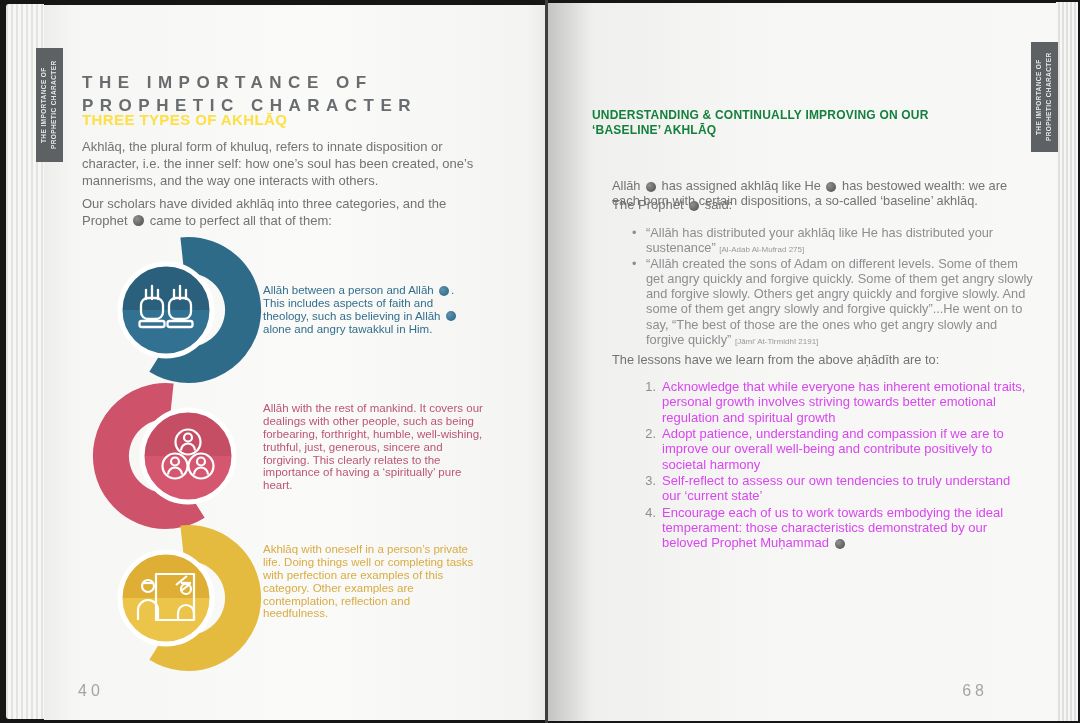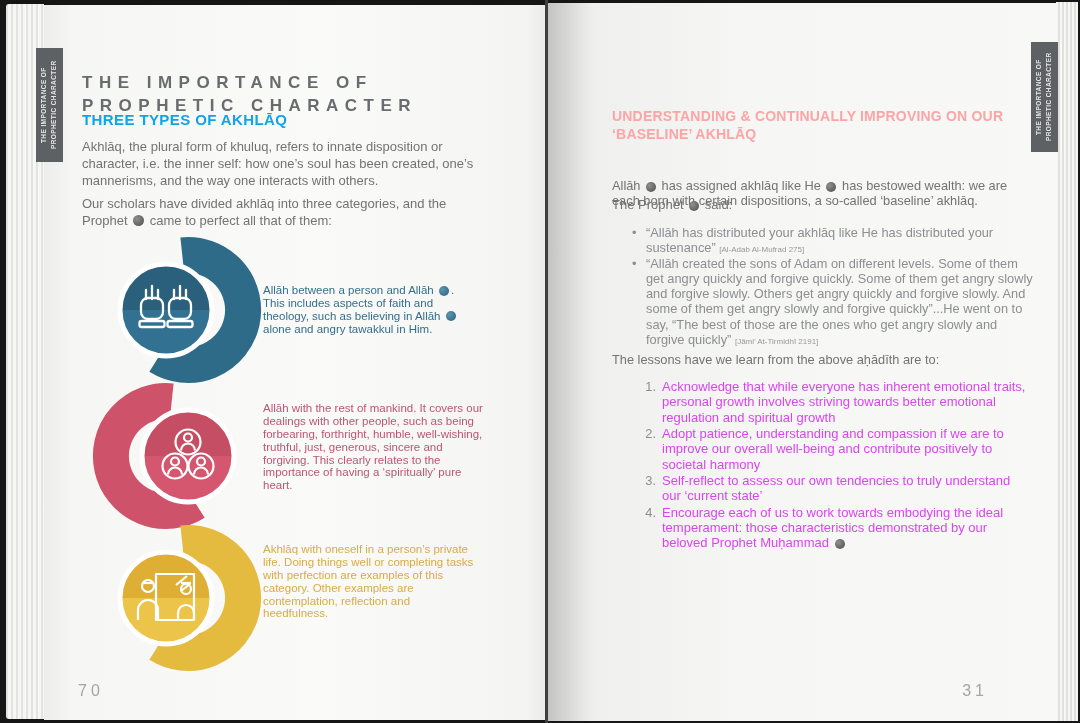--- a/index.html
+++ b/index.html
@@ -42,21 +42,21 @@
 
   
   .lp-title{
     position:absolute;left:82px;top:40px;width:420px;
     font-size:17px;font-weight:bold;letter-spacing:6.5px;line-height:1.35;
     color:#696c6e;
     margin-top:32px;
   }
   .lp-section{
     position:absolute;left:82px;top:111px;width:420px;
-    font-size:15px;font-weight:bold;letter-spacing:0.4px;color:#0ea5e9;
+    font-size:15px;font-weight:bold;letter-spacing:0.4px;color:#fde047;
   }
   .body-text{font-size:13px;line-height:1.3;color:#737373;}
   .lp-para1{position:absolute;left:82px;top:139px;width:400px;}
   .lp-para2{position:absolute;left:82px;top:196px;width:400px;}
 
   
   .sym{
     display:inline-block;width:11px;height:11px;border-radius:50%;
     background:radial-gradient(circle at 35% 35%, #909090, #5e5e5e 72%);
     vertical-align:-1.5px;margin:0 2px;
@@ -70,22 +70,22 @@
   .t-red{left:263px;top:402px;width:220px;color:#bc5674;}
   .t-yellow{left:263px;top:543px;width:212px;color:#d9ac44;}
   .type-text .sym{width:10px;height:10px;background:radial-gradient(circle at 35% 35%, #5f93ad, #35708d 72%);}
 
   .page-num{position:absolute;font-size:16px;letter-spacing:4px;color:#a3a5a7;}
   .pn-left{left:78px;top:682px;}
   .pn-right{left:900px;top:682px;width:88px;text-align:right;}
 
   
   .rp-heading{
-    position:absolute;left:612px;top:108px;width:400px;
-    font-size:14px;font-weight:bold;letter-spacing:0.2px;line-height:1.25;color:#fca5a5;
+    position:absolute;left:592px;top:108px;width:400px;
+    font-size:12px;font-weight:bold;letter-spacing:0.2px;line-height:1.25;color:#15803d;
   }
   .rp-para1{position:absolute;left:612px;top:178px;width:420px;font-size:12.8px;line-height:1.2;}
   .rp-said{position:absolute;left:612px;top:197px;width:420px;font-size:13px;}
   .rp-bullets{position:absolute;left:632px;top:225px;width:402px;}
   .bullet-row{display:flex;margin-bottom:1px;}
   .bullet-row .marker{width:14px;color:#8c8e90;font-size:12.8px;line-height:1.18;flex:none;}
   .bullet-row .b-text{font-size:12.8px;line-height:1.18;color:#8c8e90;}
   .cite{font-size:8px;color:#98999b;letter-spacing:0;}
   .rp-lessons-intro{position:absolute;left:612px;top:352px;width:420px;font-size:12.8px;}
   .rp-list{position:absolute;left:640px;top:379px;width:392px;}
@@ -176,21 +176,21 @@
     <path d="M82 96 V89 a8 8 0 0 1 16 0 V96"></path>
   </g>
 </svg>
 
 <div class="type-text t-blue"><span>Allāh between a person and Allāh </span><span class="sym"></span><span>. This includes aspects of faith and theology, such as believing in Allāh </span><span class="sym"></span><span> alone and angry tawakkul in Him.</span></div>
 
 <div class="type-text t-red">Allāh with the rest of mankind. It covers our dealings with other people, such as being forbearing, forthright, humble, well-wishing, truthful, just, generous, sincere and forgiving. This clearly relates to the importance of having a ‘spiritually’ pure heart.</div>
 
 <div class="type-text t-yellow">Akhlāq with oneself in a person’s private life. Doing things well or completing tasks with perfection are examples of this category. Other examples are contemplation, reflection and heedfulness.</div>
 
-<div class="page-num pn-left">70</div>
+<div class="page-num pn-left">40</div>
 
 <div class="rp-heading">UNDERSTANDING &amp; CONTINUALLY IMPROVING ON OUR ‘BASELINE’ AKHLĀQ</div>
 
 <div class="body-text rp-para1"><span>Allāh </span><span class="sym small"></span><span> has assigned akhlāq like He </span><span class="sym small"></span><span> has bestowed wealth: we are each born with certain dispositions, a so-called ‘baseline’ akhlāq.</span></div>
 
 <div class="body-text rp-said"><span>The Prophet </span><span class="sym small"></span><span> said:</span></div>
 
 <div class="rp-bullets">
   <div class="bullet-row">
     <span class="marker">•</span>
@@ -216,13 +216,13 @@
   <div class="list-row">
     <span class="num">3.</span>
     <div class="l-text">Self-reflect to assess our own tendencies to truly understand our ‘current state’</div>
   </div>
   <div class="list-row">
     <span class="num">4.</span>
     <div class="l-text"><span>Encourage each of us to work towards embodying the ideal temperament: those characteristics demonstrated by our beloved Prophet Muḥammad </span><span class="sym small"></span></div>
   </div>
 </div>
 
-<div class="page-num pn-right">31</div>
+<div class="page-num pn-right">68</div>
 
 </body></html>

